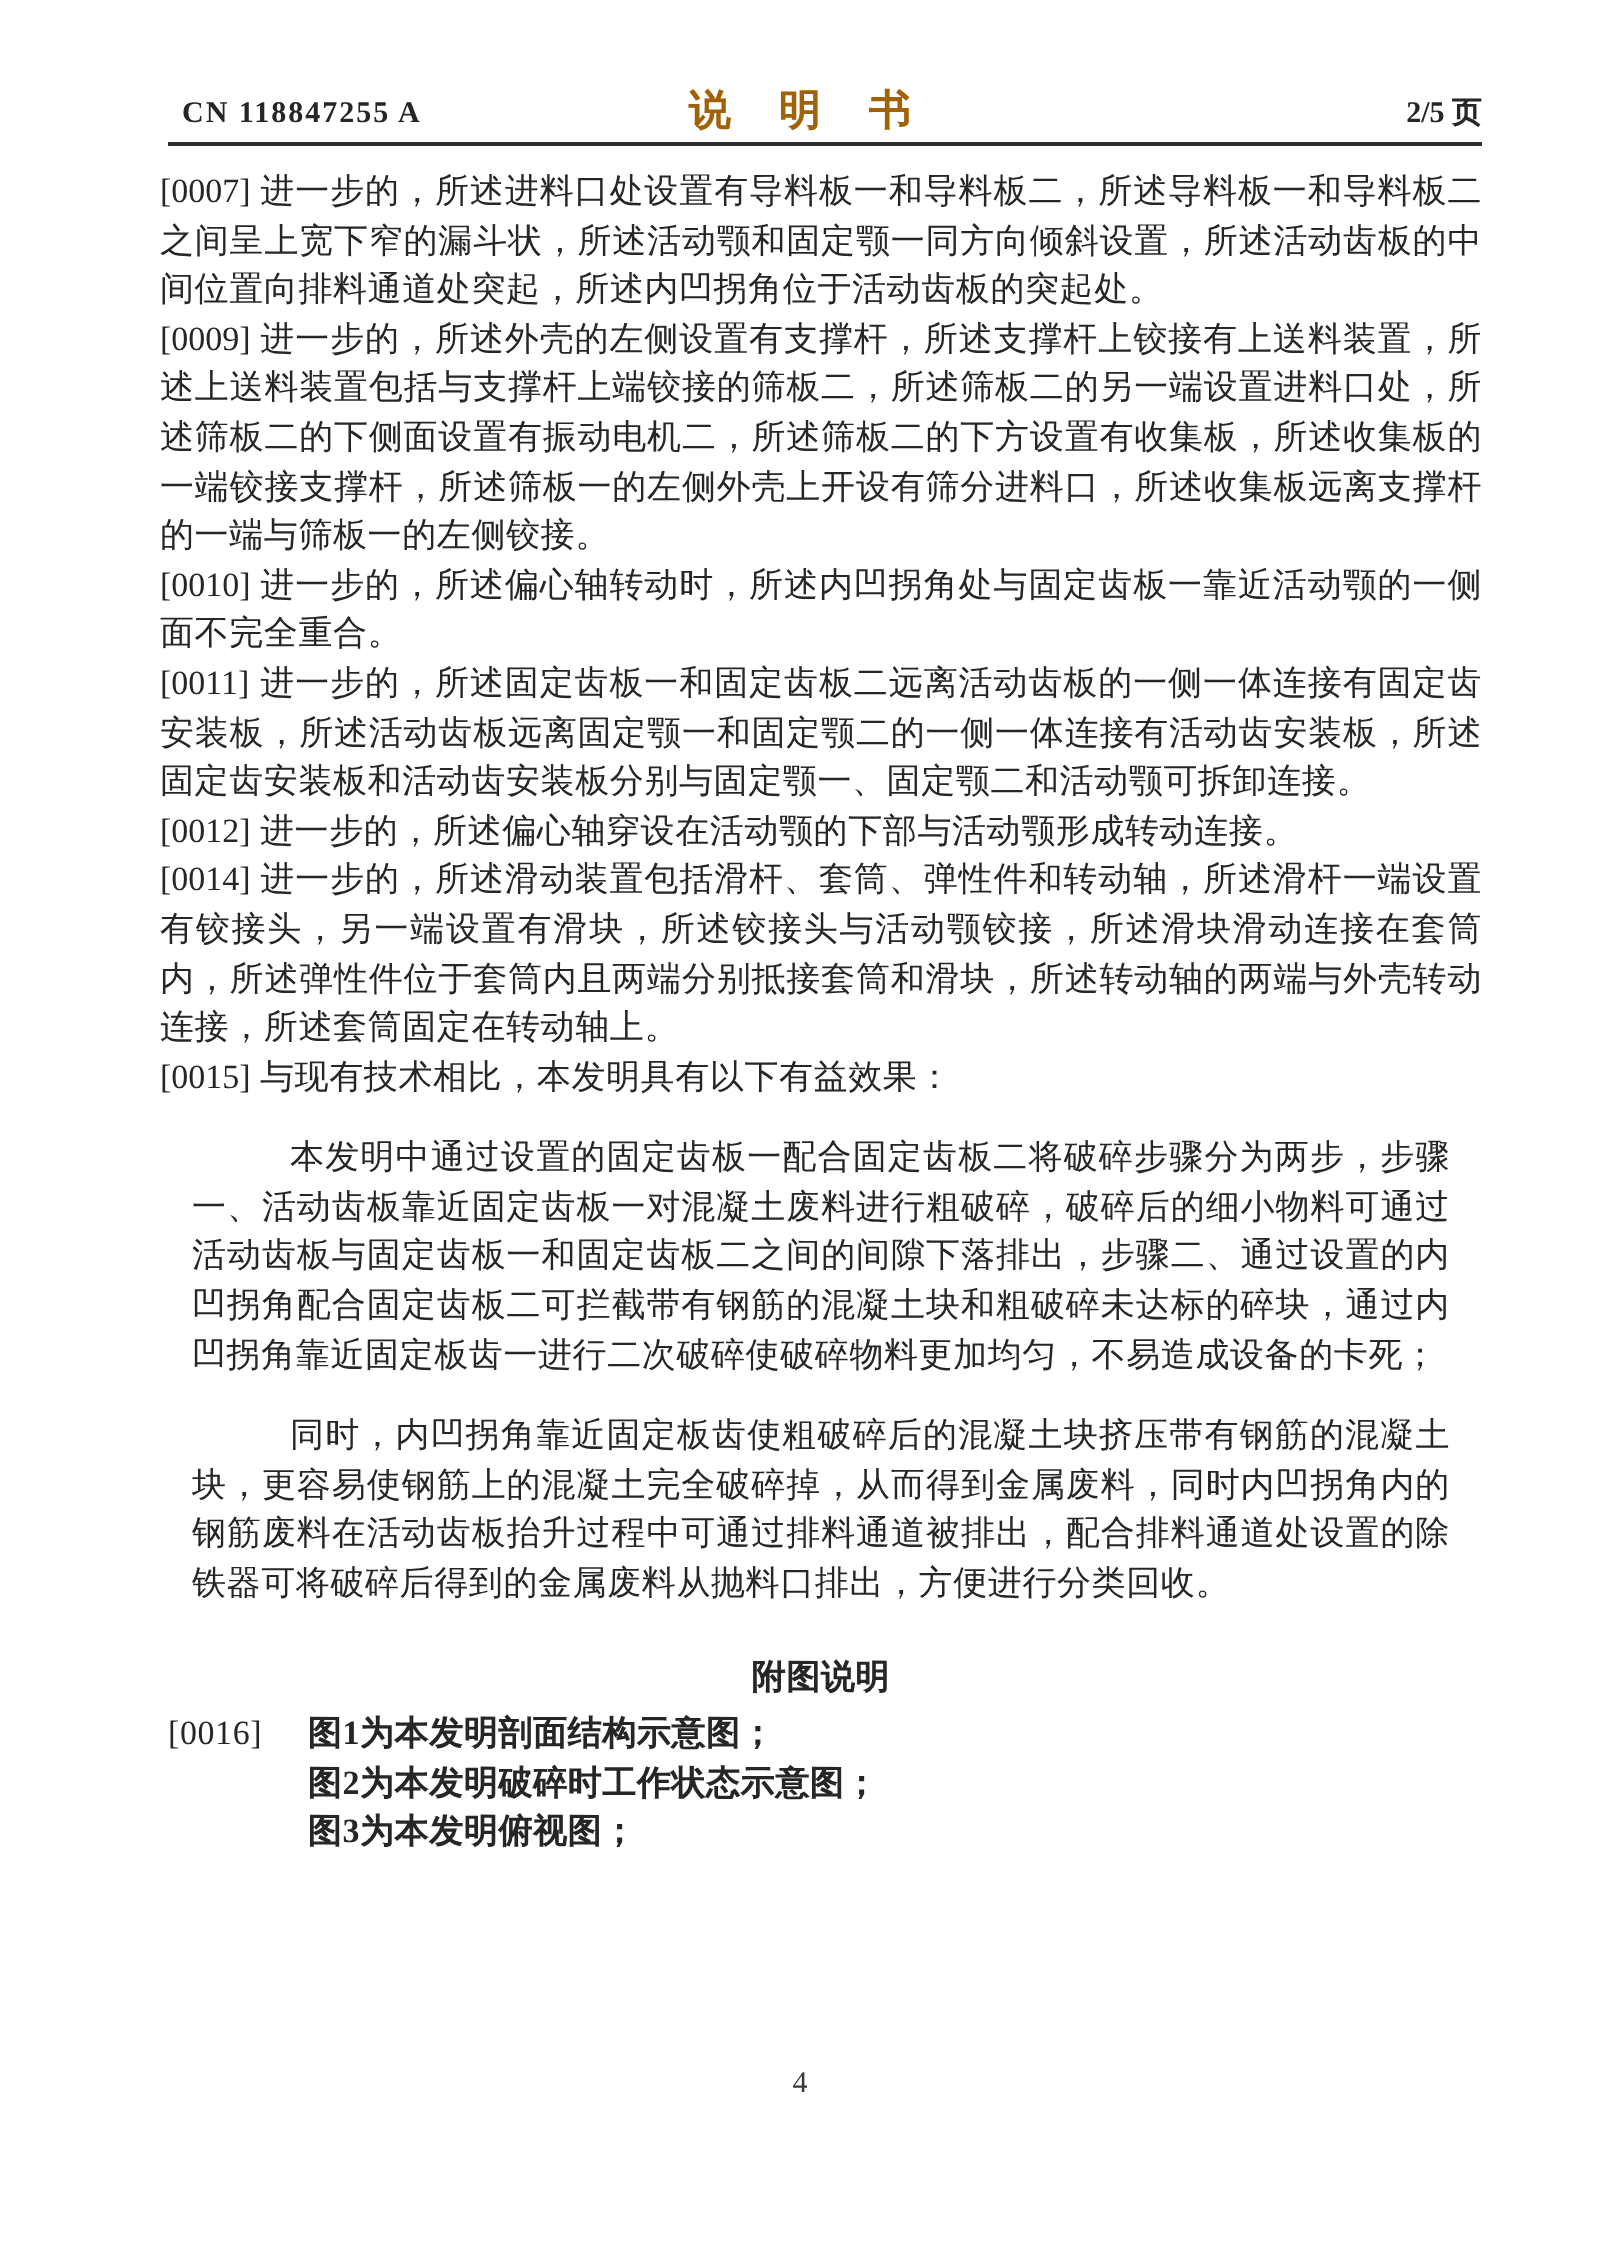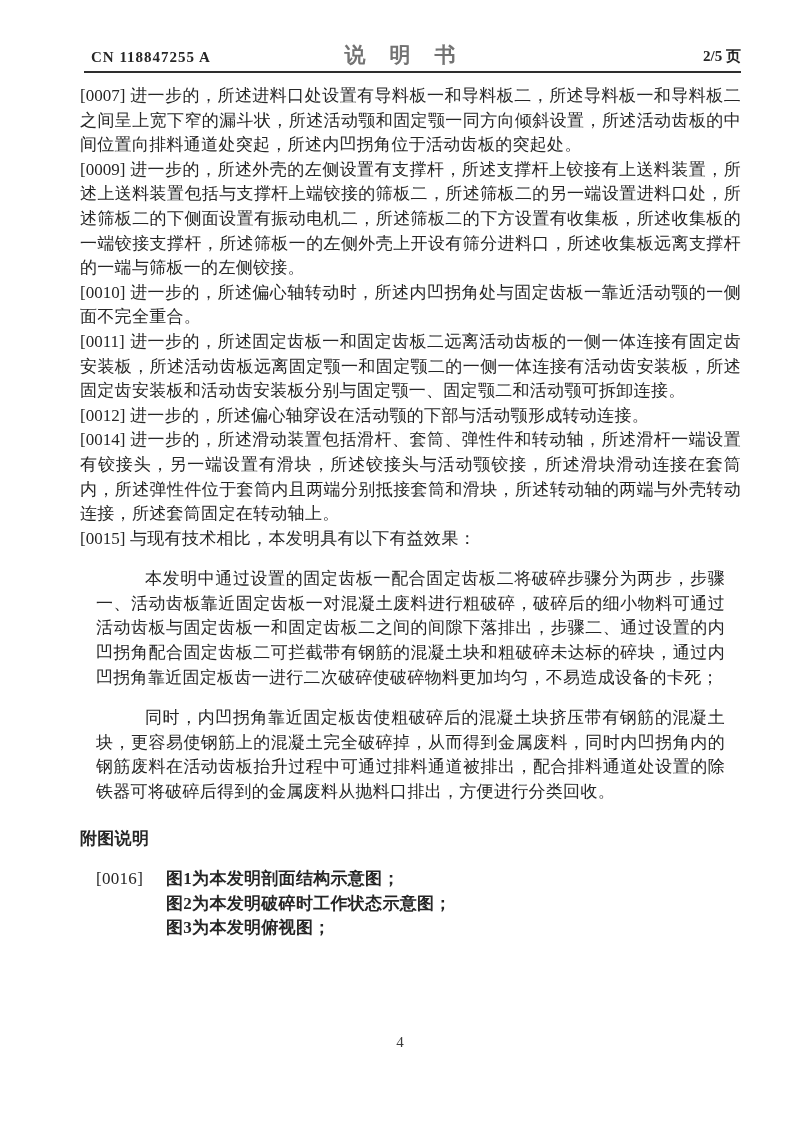--- a/index.html
+++ b/index.html
@@ -39,21 +39,21 @@
   .doc-title {
     position: absolute;
     top: 41px;
     left: 0;
     right: 0;
     text-align: center;
     font-size: 21px;
     font-weight: 600;
     letter-spacing: 24px;
     text-indent: 24px;
-    color: #737373;
+    color: #a16207;
     pointer-events: none;
   }
   .header-rule {
     position: absolute;
     top: 71px;
     left: 84px;
     width: 657px;
     height: 0;
     border-top: 2px solid #2e2e2e;
   }
@@ -78,26 +78,26 @@
     letter-spacing: 0;
   }
   .effect {
     margin: 16px;
     text-indent: 49px;
   }
   .sec-head {
     margin: 22px 0 0 0;
     font-size: 17px;
     font-weight: bold;
-    text-align: left;
+    text-align: center;
   }
   .figs {
     display: flex;
     align-items: flex-start;
-    margin: 16px;
+    margin: 4px;
   }
   .fig-tag {
     flex: 0 0 70px;
   }
   .fig-items {
     flex: 1;
   }
   .fig-line {
     margin: 0;
     text-align: left;

